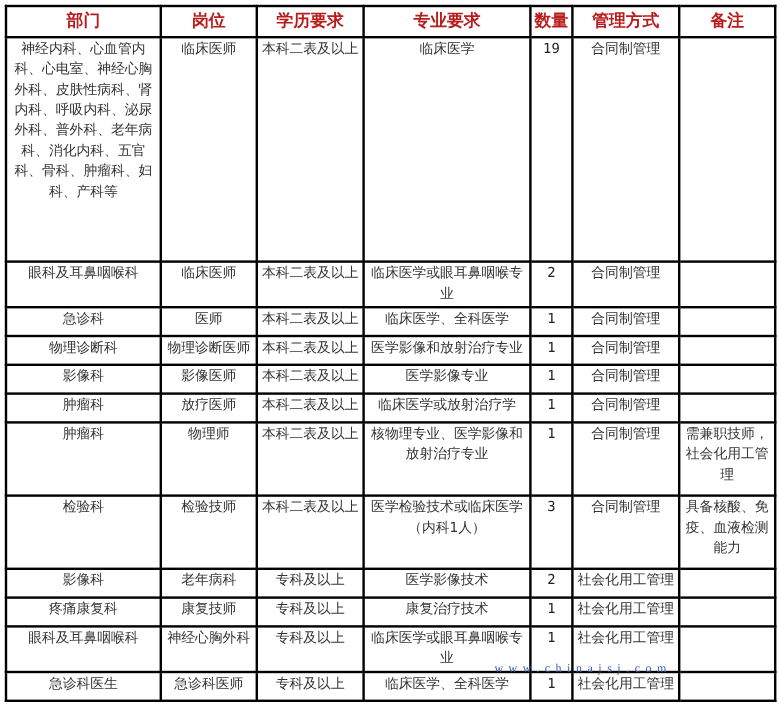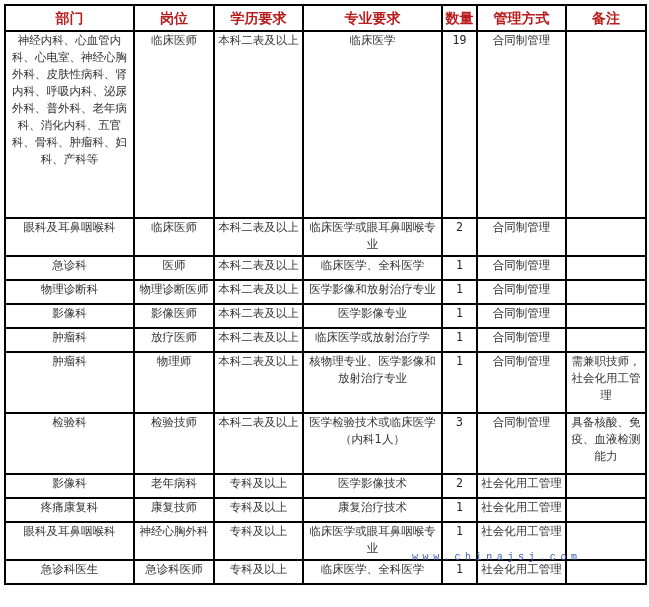--- a/index.html
+++ b/index.html
@@ -64,21 +64,21 @@
     .watermark .wm-title {
       font-family: "DejaVu Sans", "Liberation Sans", sans-serif;
       font-weight: bold;
       font-size: 19px;
       letter-spacing: 0.5px;
       color: #1f4aa8;
       line-height: 22px;
       white-space: nowrap;
     }
     .watermark .wm-url {
-      font-family: Liberation Mono, monospace;
+      font-family: Liberation Serif, serif;
       font-size: 10px;
       letter-spacing: 4.6px;
       color: #3b5fb0;
       line-height: 12px;
       padding-left: 14px;
       white-space: nowrap;
     }
   </style>
 </head>
 <body>

